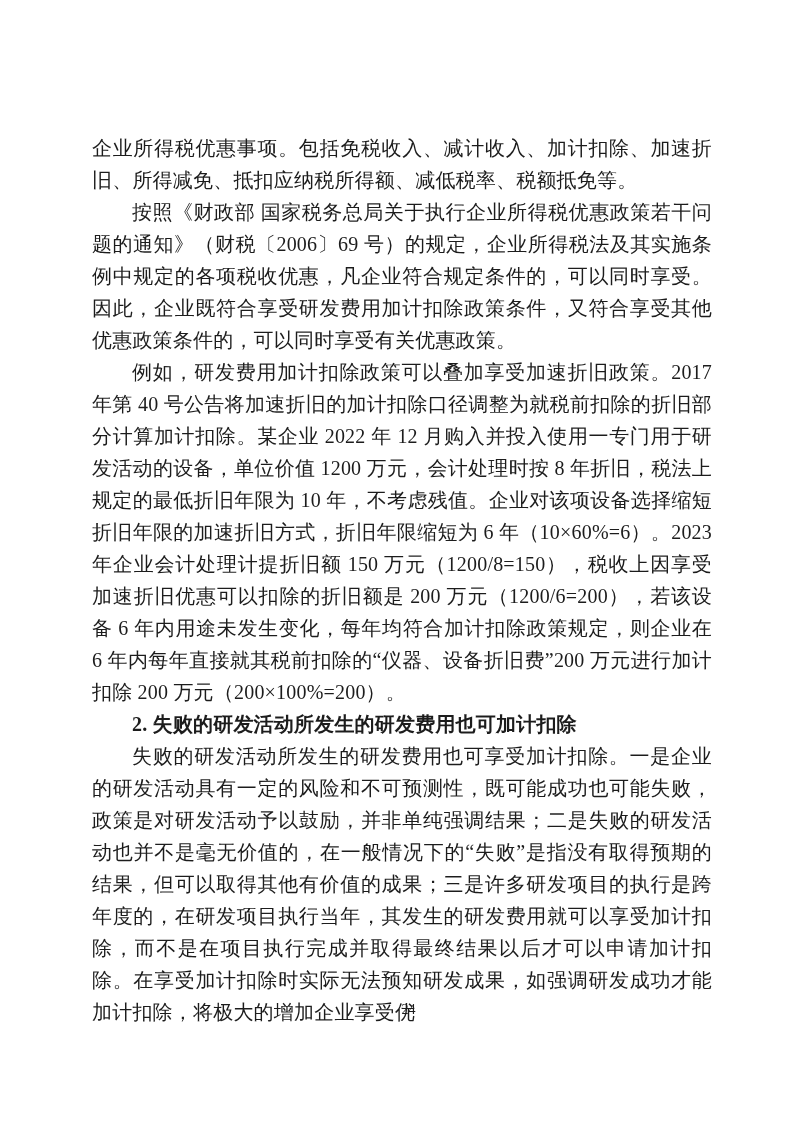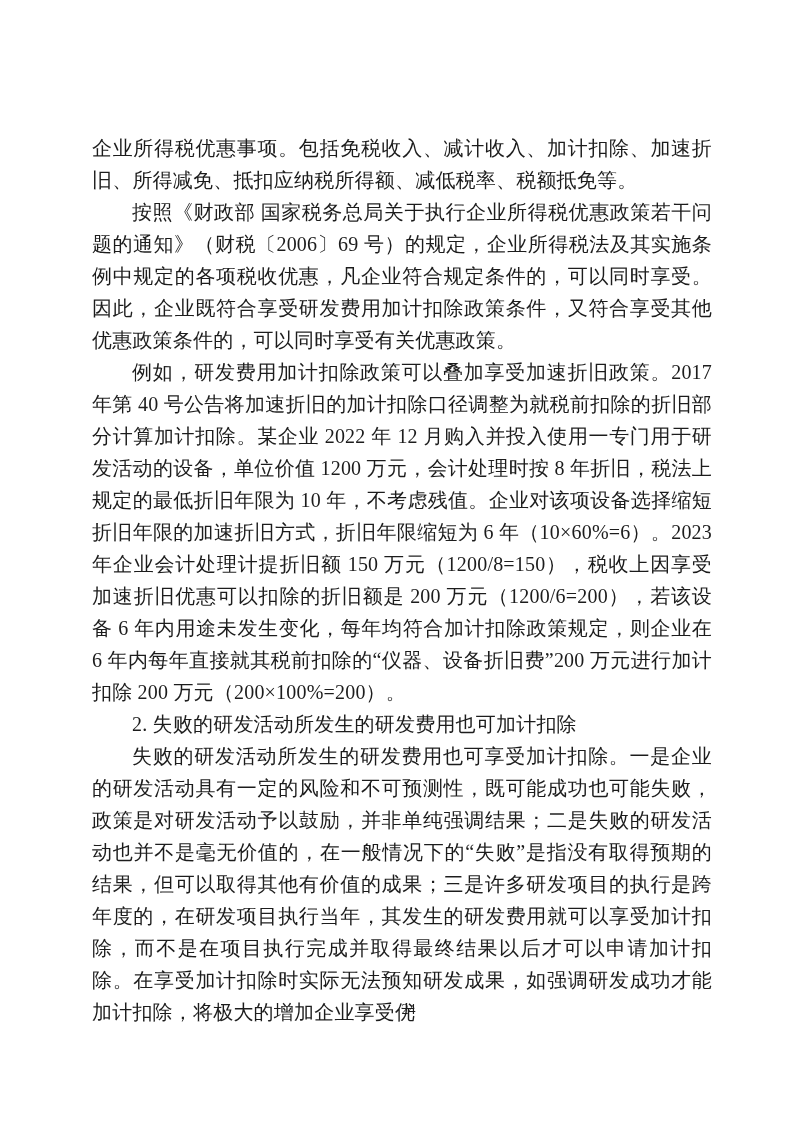--- a/index.html
+++ b/index.html
@@ -33,21 +33,21 @@
     padding: 0;
   }
   .para {
     font-weight: normal;
   }
   .indent {
     text-indent: 2em;
   }
   .heading {
     font-size: 20px;
-    font-weight: normal;
+    font-weight: bold;
     text-indent: 2em;
   }
   .footer {
     position: absolute;
     left: 0;
     right: 0;
     top: 1000px;
     text-align: center;
   }
   .pagenum {

